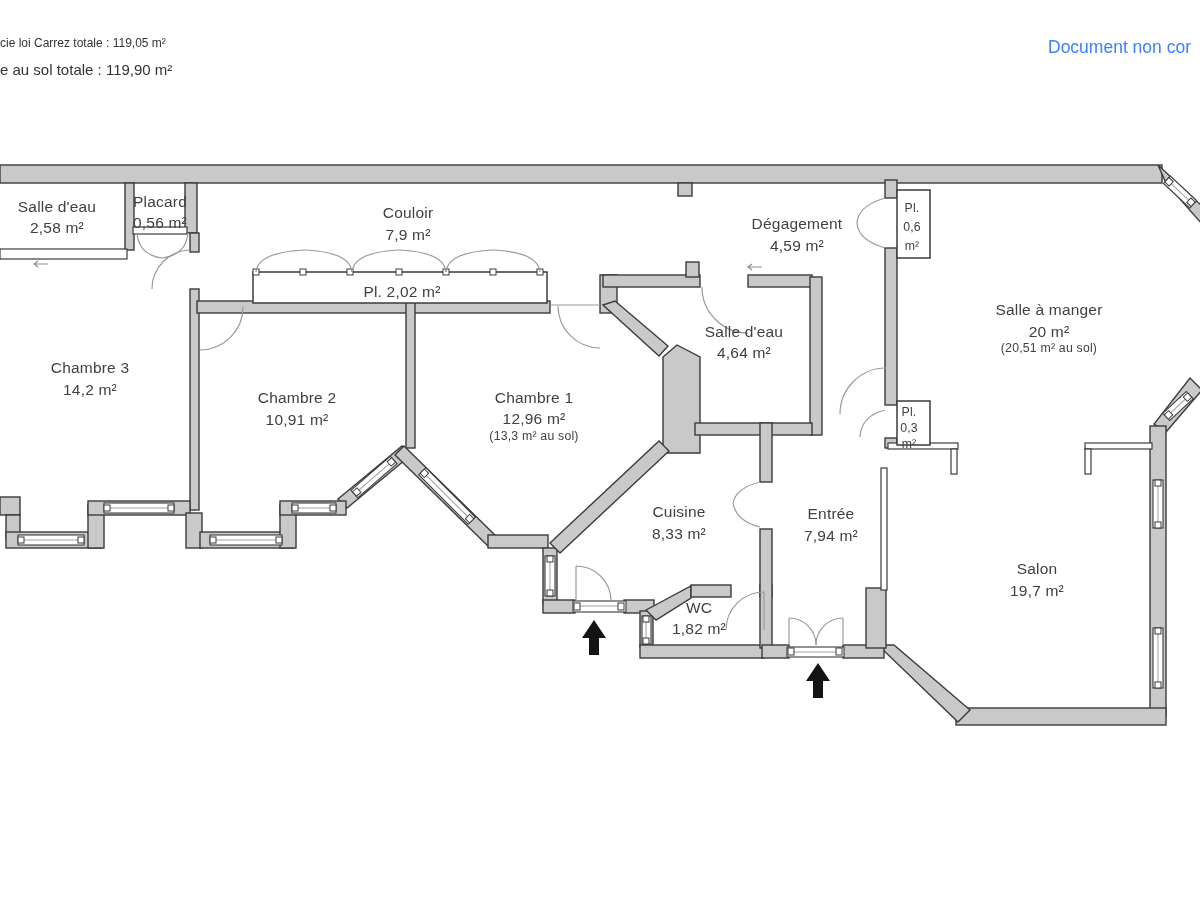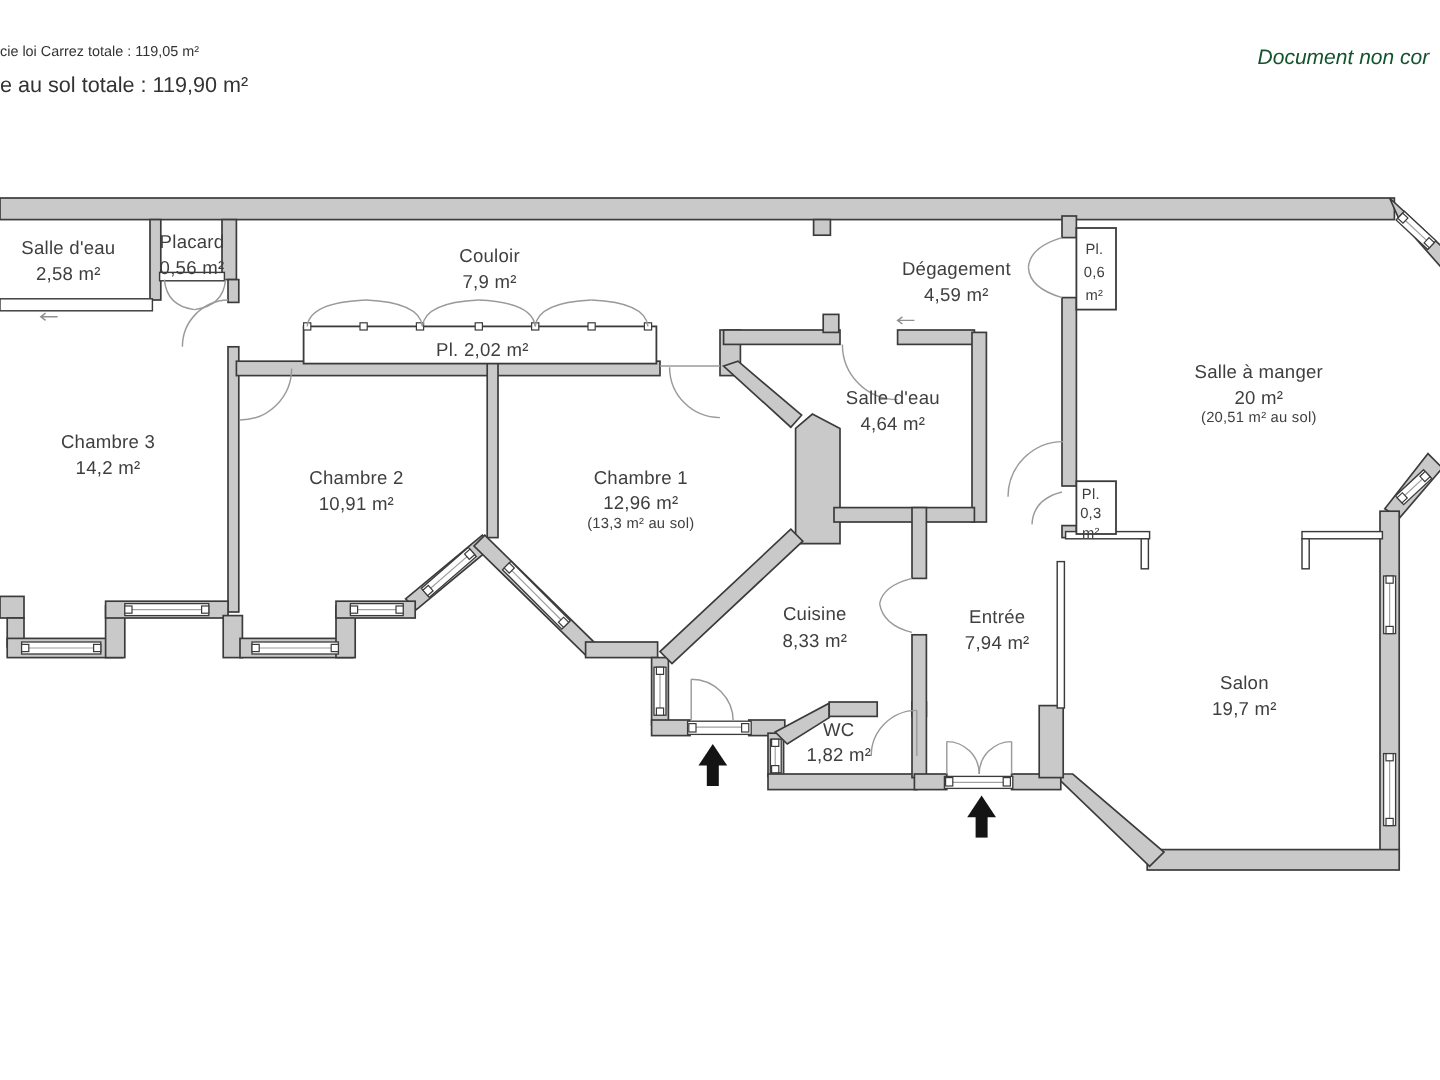--- a/index.html
+++ b/index.html
@@ -1,21 +1,21 @@
 <!DOCTYPE html>
 <html style="--wall_fill: #c9c9c9; --wall_outline: #3b3b3b; --door_stroke: #9a9a9a; --text_color: #3f3f3f; --arrow_color: #141414;"><head>
 <meta charset="utf-8">
 <style>
   html,body{margin:0;padding:0;background:#fff}
   body{position:relative;width:1200px;height:900px;overflow:hidden;
        font-family:"Liberation Sans",sans-serif}
   .hdr1{position:absolute;left:0;top:36px;font-size:12px;color:#333;white-space:nowrap}
-  .hdr2{position:absolute;left:0;top:61px;font-size:18px;color:#333;white-space:nowrap}
-  .hdrR{position:absolute;left:1048px;top:37px;font-size:17.5px;font-style:italic;
-        color:#14532d;white-space:nowrap}
+  .hdr2{position:absolute;left:0;top:61px;font-size:15px;color:#333;white-space:nowrap}
+  .hdrR{position:absolute;left:1048px;top:37px;font-size:17.5px;
+        color:#3b82f6;white-space:nowrap}
   svg{position:absolute;left:0;top:0}
   .wall{fill:var(--wall_fill);stroke:var(--wall_outline);stroke-width:1.4}
   .thin{fill:#fff;stroke:var(--wall_outline);stroke-width:1.2}
   .closet{fill:#fff;stroke:var(--wall_outline);stroke-width:1.5}
   .door{fill:none;stroke:var(--door_stroke);stroke-width:1.2}
   .wb{fill:#fff;stroke:var(--wall_outline);stroke-width:1.1}
   .wl{stroke:#a0a0a0;stroke-width:1}
   .ws{fill:#fff;stroke:var(--wall_outline);stroke-width:1}
   .lbl{font-size:15.5px;fill:var(--text_color);text-anchor:middle;letter-spacing:.2px}
   .sm{font-size:12.3px}

